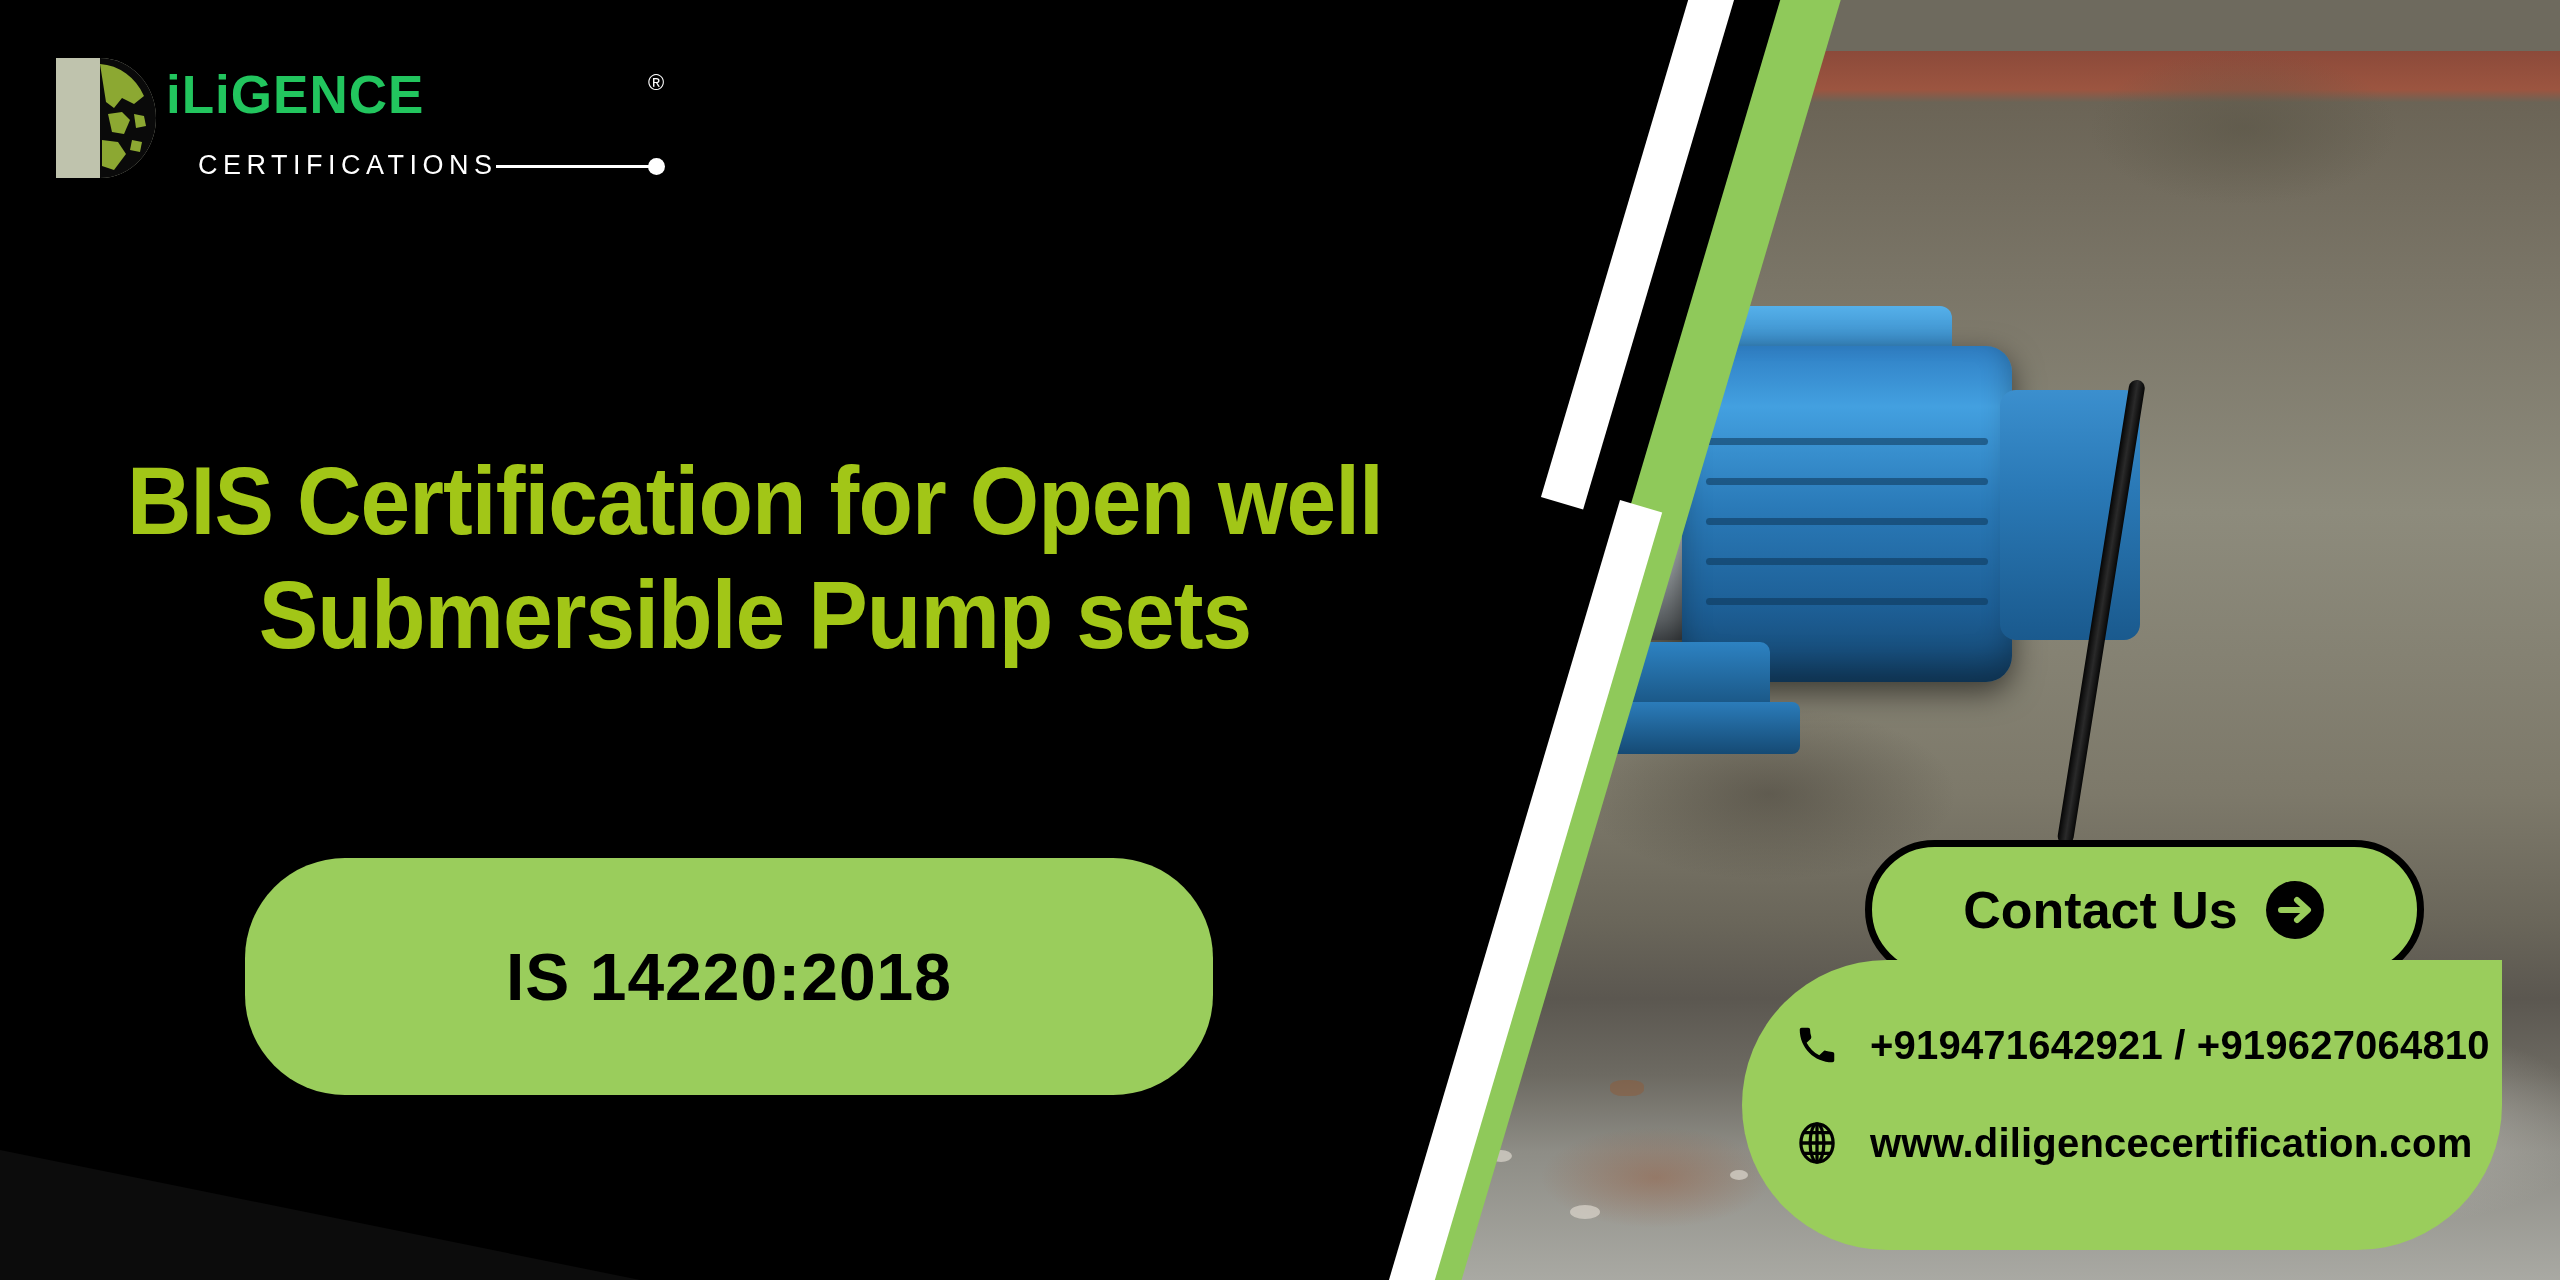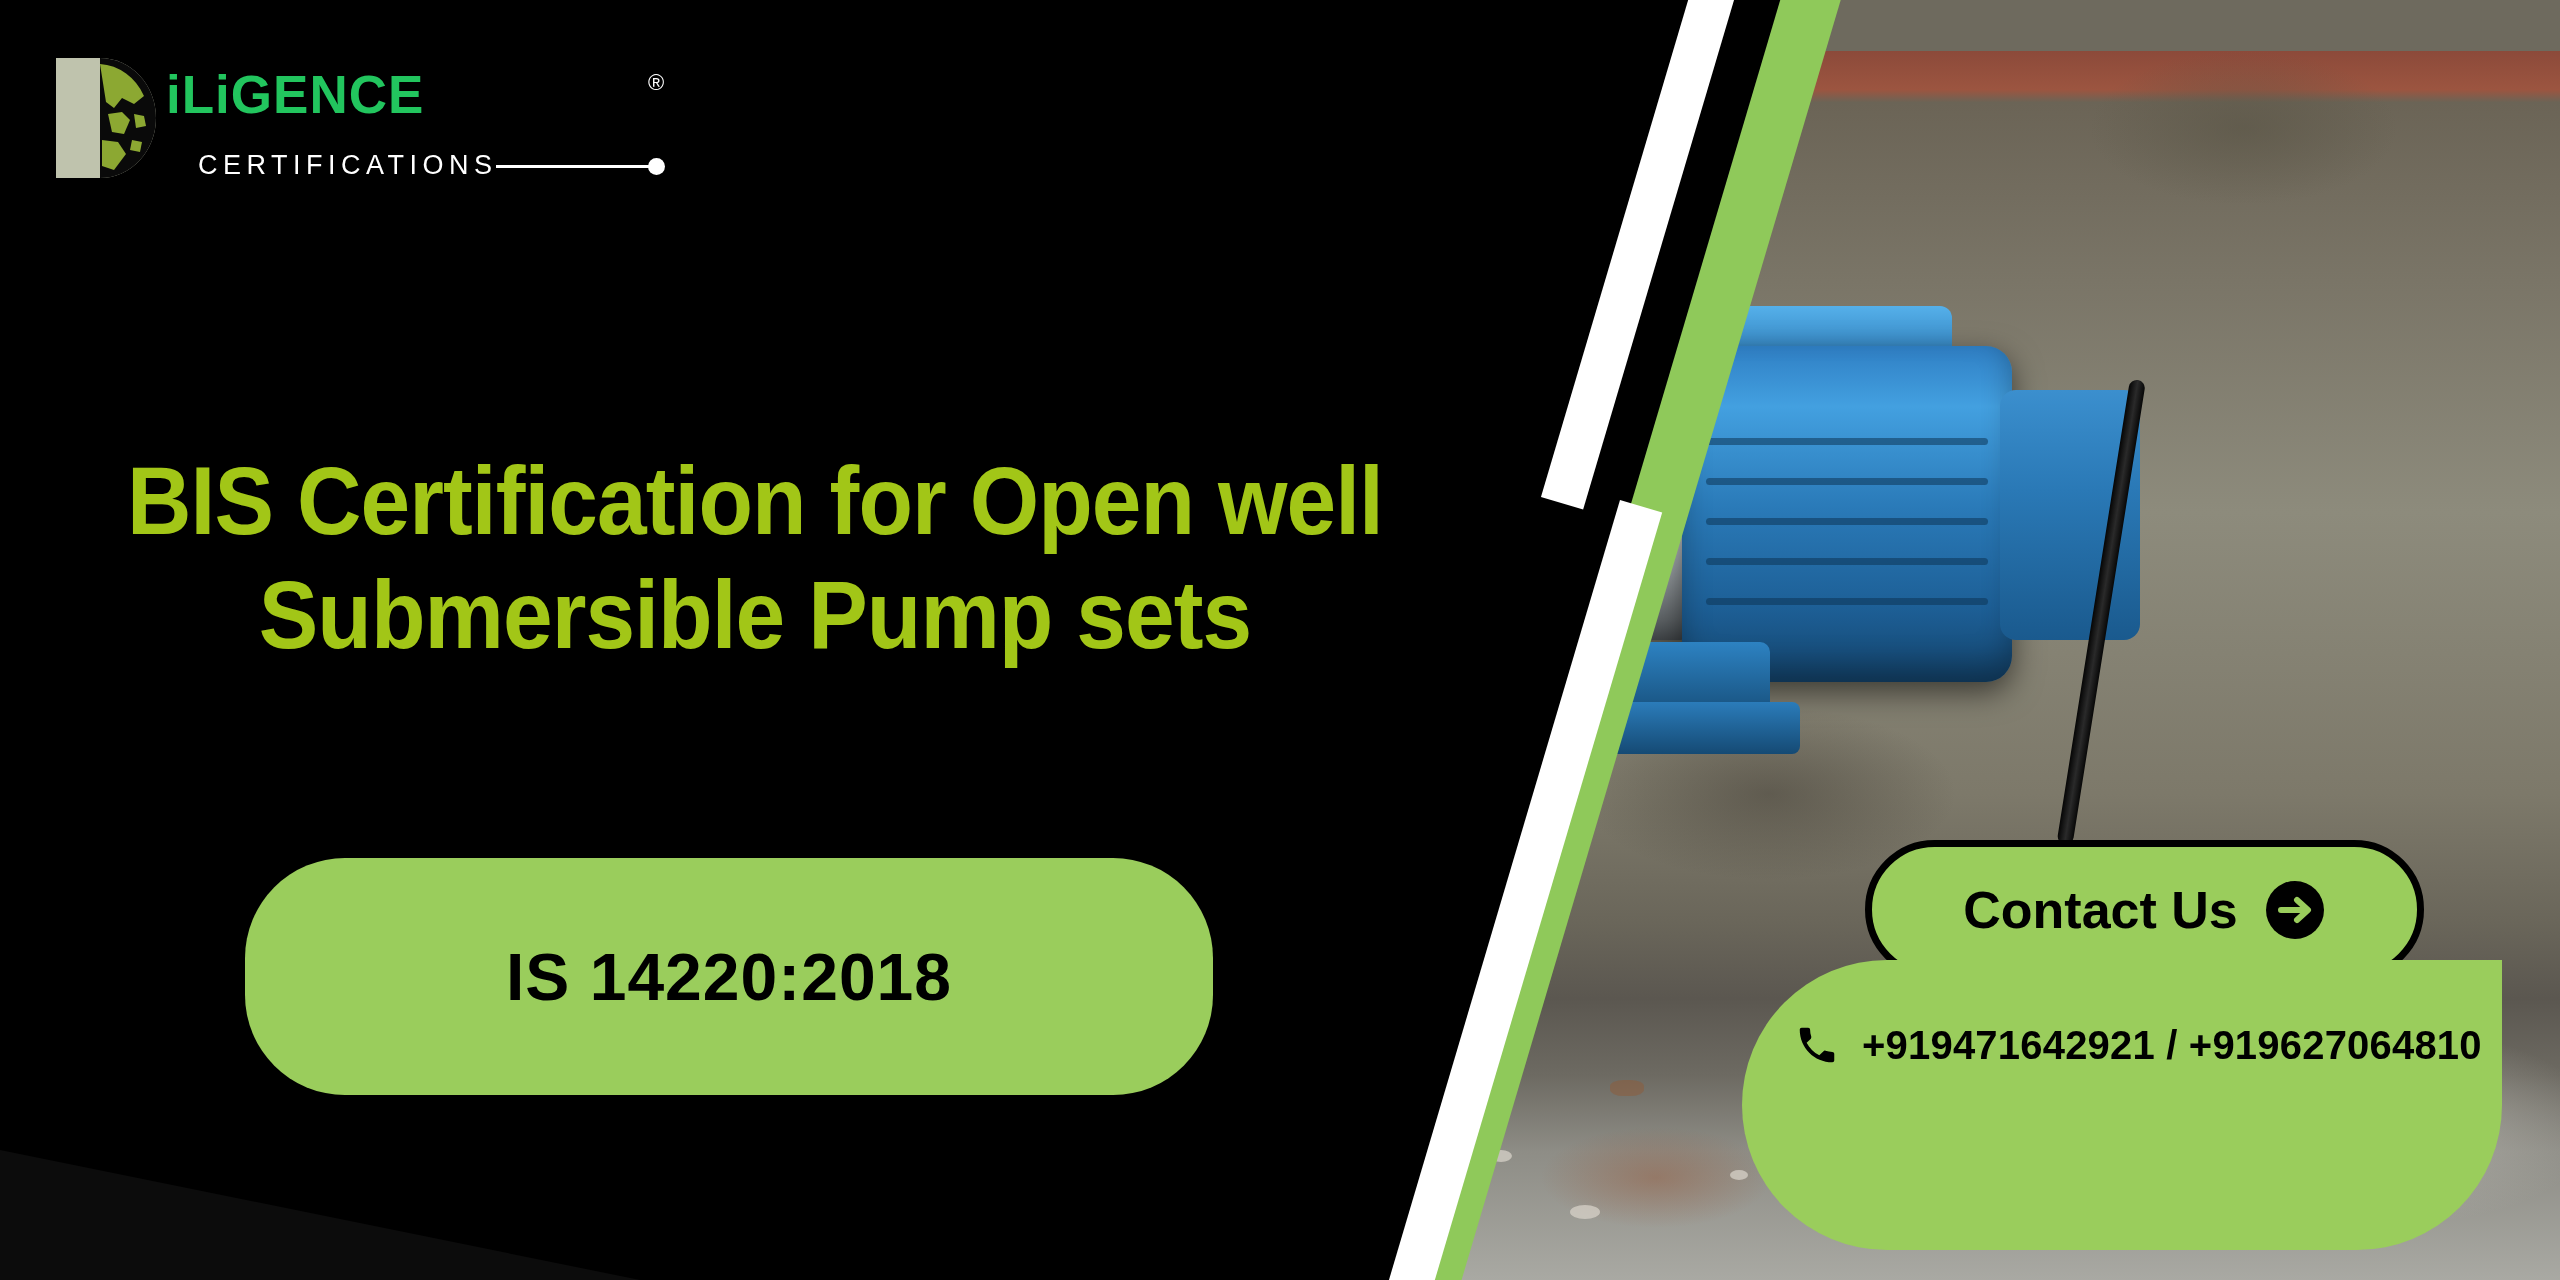--- a/index.html
+++ b/index.html
@@ -92,21 +92,21 @@
 
   
   #is-pill{position:absolute;left:245px;top:858px;width:968px;height:237px;
      border-radius:100px;background:#9ACD5C;display:flex;align-items:center;justify-content:center;}
   #is-pill-label{color:#000;font-size:66px;font-weight:700;letter-spacing:1px;
      font-family:"Liberation Sans Narrow","Liberation Sans",sans-serif;}
 
   
   #contact-card{position:absolute;left:1742px;top:960px;width:760px;height:290px;
      background:#9ACD5C;border-radius:180px 0 180px 180px;}
-  .crow{position:absolute;display:flex;align-items:center;gap:22px;left:52px;}
+  .crow{position:absolute;display:flex;align-items:center;gap:30px;left:52px;}
   #crow-phone{top:62px;}
   #crow-web{top:160px;}
   .crow-text{color:#000;font-size:40px;font-weight:700;white-space:nowrap;
      font-family:"Liberation Sans Narrow","Liberation Sans",sans-serif;letter-spacing:.2px;}
 
   #contact-btn{position:absolute;left:1865px;top:840px;width:545px;height:125px;
      background:#9ACD5C;border:7px solid #000;border-radius:70px;
      display:flex;align-items:center;justify-content:center;gap:26px;}
   #contact-btn-label{color:#000;font-size:52px;font-weight:700;
      font-family:"Liberation Sans Narrow","Liberation Sans",sans-serif;text-align:right;}
@@ -194,15 +194,28 @@
     </svg>
   </div>
 
   <div id="contact-card">
     <div class="crow" id="crow-phone">
       <svg width="46" height="46" viewBox="0 0 24 24">
         <path d="M6.6 10.8c1.4 2.8 3.8 5.1 6.6 6.6l2.2-2.2c.3-.3.7-.4 1-.2 1.2.4 2.4.6 3.6.6.6 0 1 .4 1 1V20c0 .6-.4 1-1 1C10.6 21 3 13.4 3 4c0-.6.4-1 1-1h3.4c.6 0 1 .4 1 1 0 1.3.2 2.5.6 3.6.1.4 0 .8-.2 1.1l-2.2 2.1z" fill="#000"></path>
       </svg>
       <span class="crow-text">+919471642921 / +919627064810</span>
     </div>
+    <div class="crow" id="crow-web">
+      <svg width="46" height="46" viewBox="0 0 24 24">
+        <g fill="none" stroke="#000" stroke-width="1.7">
+          <ellipse cx="12" cy="12" rx="8.4" ry="10"></ellipse>
+          <ellipse cx="12" cy="12" rx="3.6" ry="10"></ellipse>
+          <line x1="3.6" y1="12" x2="20.4" y2="12"></line>
+          <line x1="4.9" y1="6.6" x2="19.1" y2="6.6"></line>
+          <line x1="4.9" y1="17.4" x2="19.1" y2="17.4"></line>
+          <line x1="12" y1="2" x2="12" y2="22"></line>
+        </g>
+      </svg>
+      <span class="crow-text">www.diligencecertification.com</span>
+    </div>
   </div>
 
 </div>
 
 </body></html>

